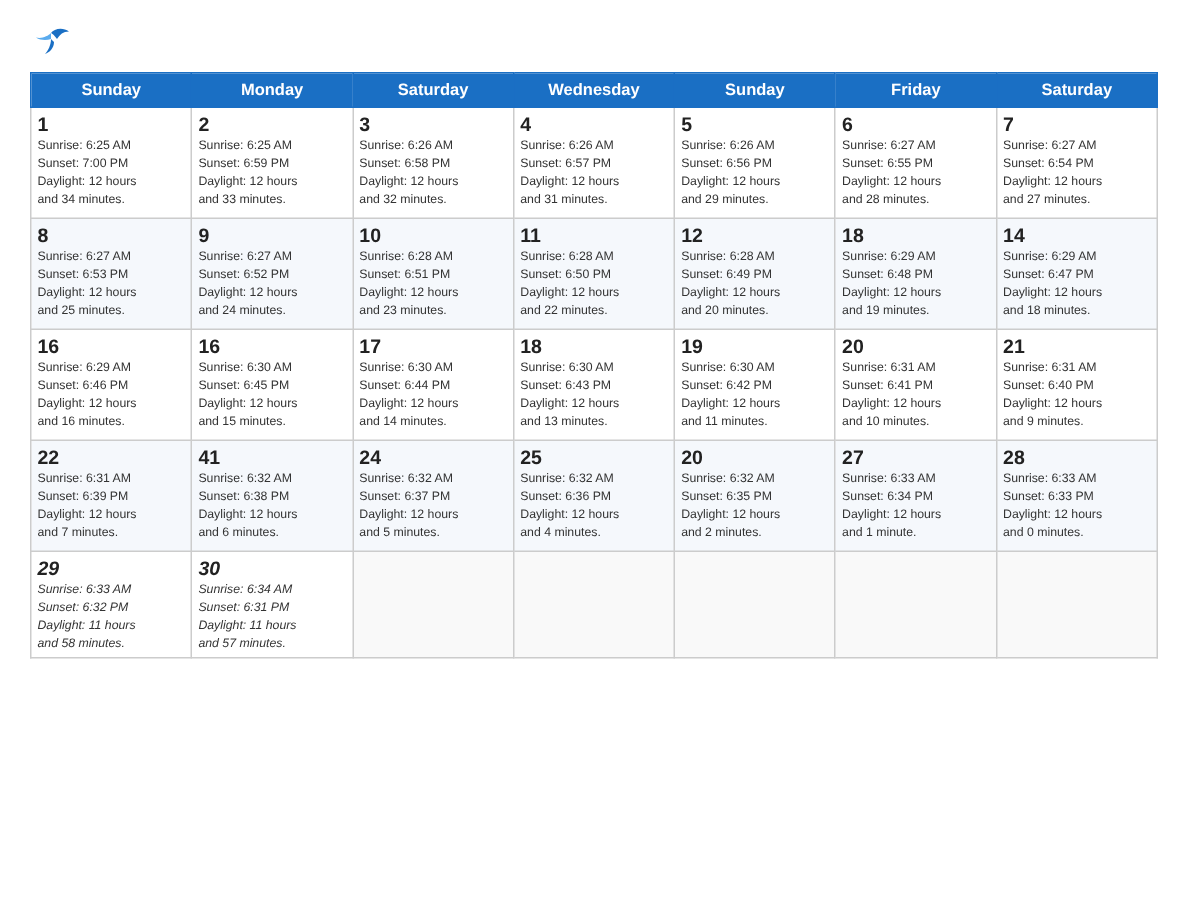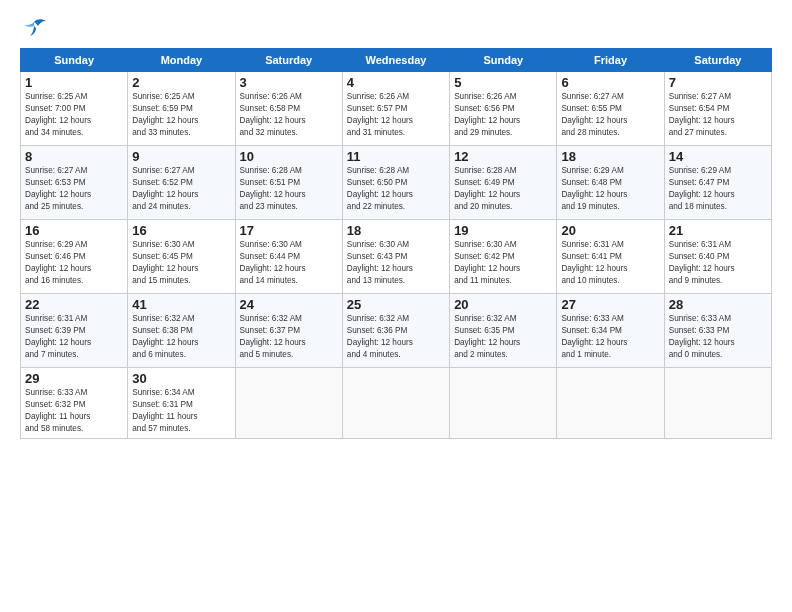--- a/index.html
+++ b/index.html
@@ -89,20 +89,21 @@
     .day-info {
       font-size: 8.2px;
       color: #333;
       line-height: 1.45;
     }
     .empty {
       background: #f9f9f9 !important;
     }
     .last-row td {
       height: 68px;
+      font-style: italic;
     }
   </style>
 </head>
 <body>
 
 <div class="page">
   <div class="header">
     <div class="logo">
       <svg class="logo-bird" viewBox="0 0 28 22" xmlns="http://www.w3.org/2000/svg">
         <path d="M14 4 C16 1, 22 0, 26 3 C22 3, 20 5, 18 8 C16 5, 14 4, 14 4Z" fill="#1a6fc4"></path>

